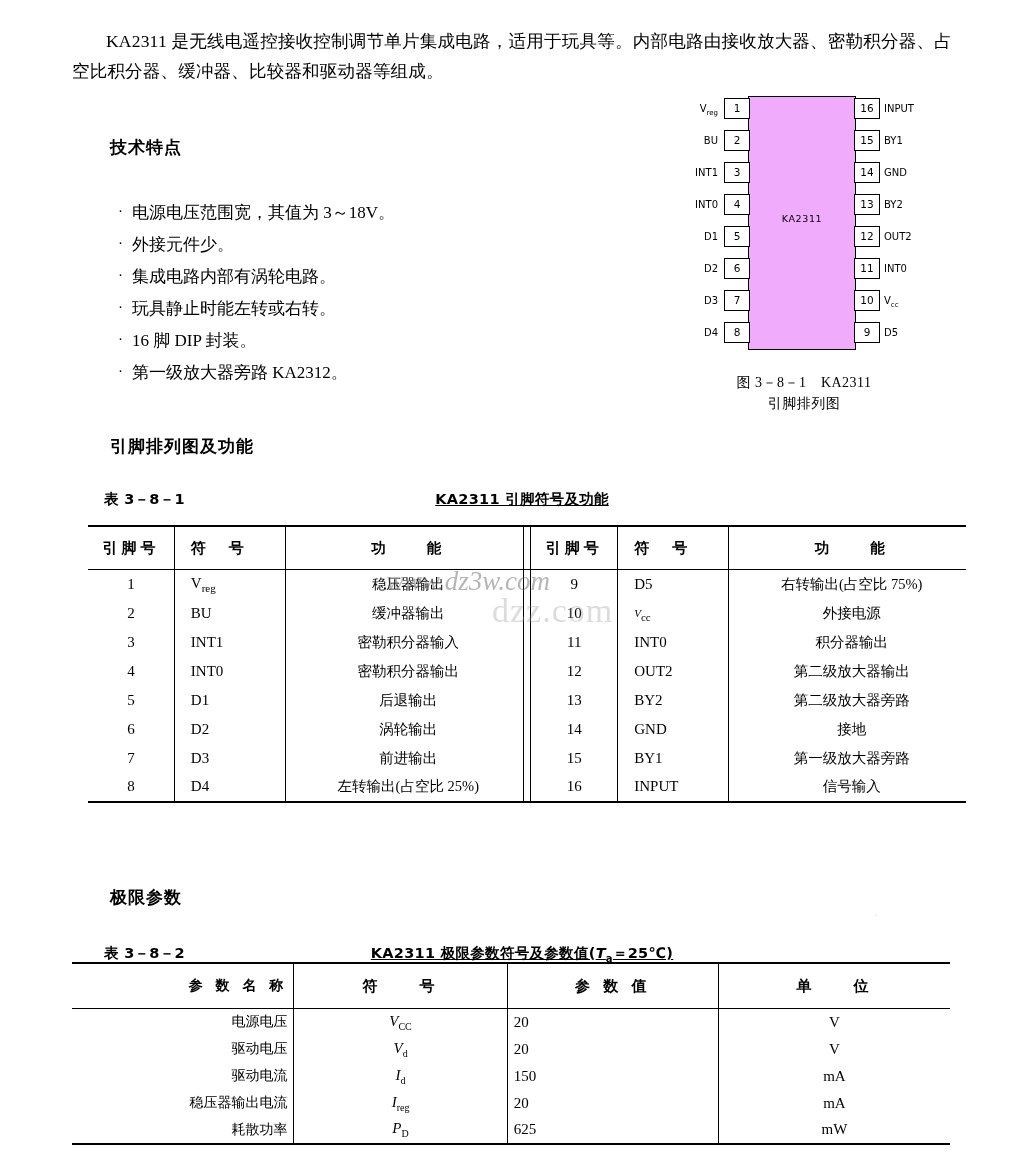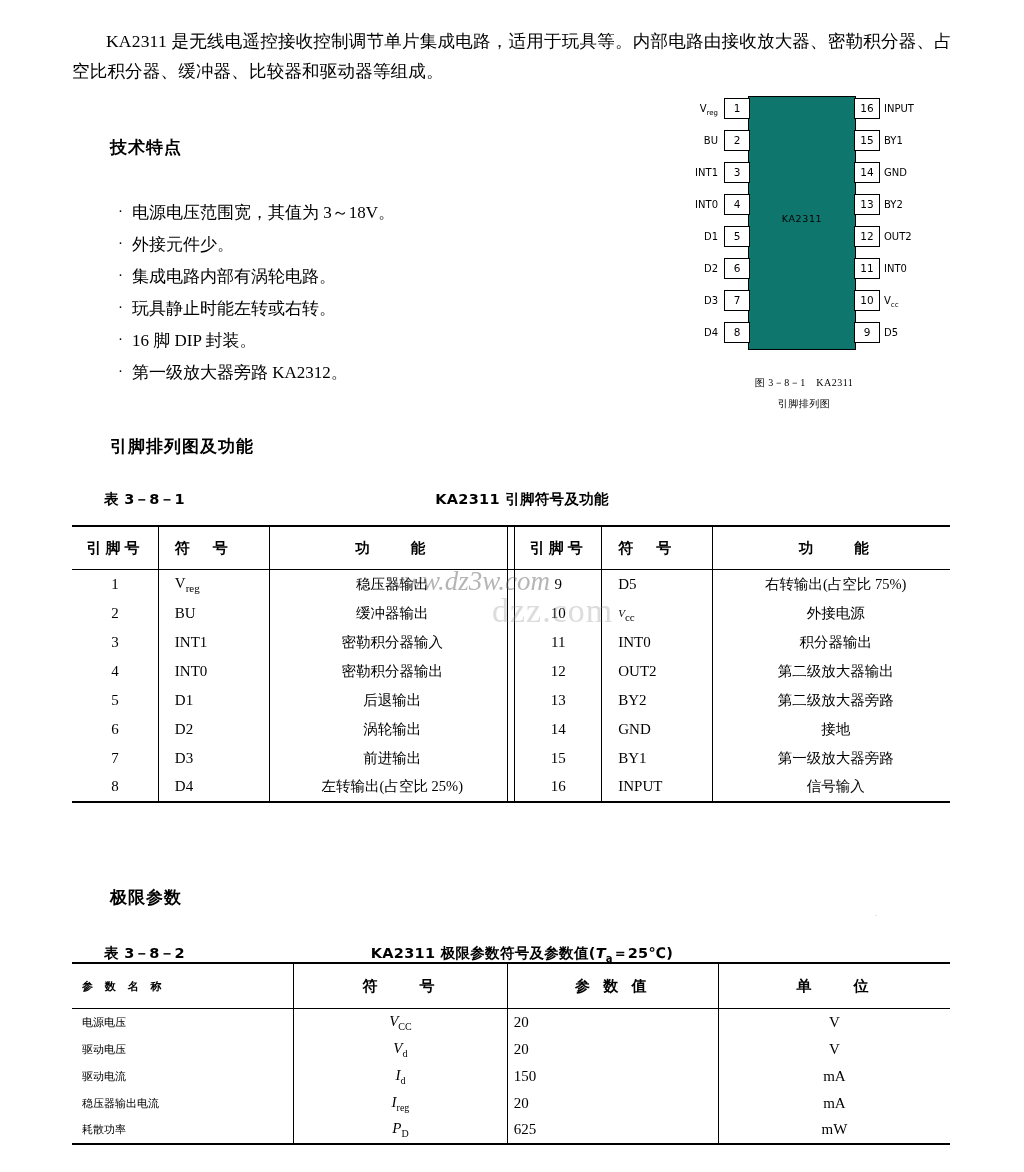--- a/index.html
+++ b/index.html
@@ -70,21 +70,21 @@
     height: 266px;
   }
   #dip-body {
     position: absolute;
     left: 60px;
     top: 4px;
     width: 108px;
     height: 254px;
     border: 1.6px solid #000;
     box-sizing: border-box;
-    background: #0f766e;
+    background: #f0abfc;
   }
   #dip-name {
     position: absolute;
     left: 0; right: 0;
     top: 116px;
     text-align: center;
     font-family: "DejaVu Sans", "Liberation Sans", sans-serif;
     font-size: 9.5px;
     letter-spacing: 0.6px;
   }
@@ -112,34 +112,35 @@
   .pin-label.left  { right: 202px; text-align: right; }
   .pin-label.right { left: 196px; text-align: left; }
   .pin-label sub { font-size: 7px; }
 
   #fig-caption {
     position: absolute;
     left: 688px;
     top: 372px;
     width: 232px;
     text-align: center;
-    font-size: 10px;
+    font-size: 14px;
     line-height: 21px;
     letter-spacing: 0.5px;
   }
 
   
   .tbl-caption {
     position: absolute;
     width: 880px;
     left: 72px;
     font-family: "DejaVu Sans", "Liberation Sans", sans-serif;
     font-weight: bold;
     font-size: 14.5px;
     letter-spacing: 0.3px;
+    text-decoration: underline;
   }
   .tbl-caption .tbl-no { position: absolute; left: 32px; }
   .tbl-caption .tbl-title { display: block; text-align: center; padding-left: 20px; }
   #cap-t1 { top: 490px; }
   #cap-t2 { top: 944px; }
   .tbl-caption sub { font-size: 10px; }
 
   
   table.doc {
     position: absolute;
@@ -150,21 +151,21 @@
   table.doc td, table.doc th {
     border-left: 1.1px solid #000;
     padding: 0 6px;
     font-weight: normal;
     vertical-align: middle;
   }
   table.doc tr > td:first-child,
   table.doc tr > th:first-child { border-left: none; }
 
   
-  #table1 { left: 72px; top: 525px; width: 878px; }
+  #table1 { left: 88px; top: 525px; width: 878px; }
   #table1 thead th {
     height: 42px;
     font-family: "DejaVu Sans", "Liberation Sans", sans-serif;
     font-weight: bold;
     font-size: 15px;
     text-align: center;
     letter-spacing: 4px;
   }
   #table1 thead tr { border-top: 2.4px solid #000; border-bottom: 1.3px solid #000; }
   #table1 tbody tr { height: 29px; }
@@ -181,21 +182,21 @@
     height: 44px;
     font-family: "DejaVu Sans", "Liberation Sans", sans-serif;
     font-weight: bold;
     font-size: 15px;
     text-align: center;
     letter-spacing: 4px;
   }
   #table2 thead tr { border-top: 2.4px solid #000; border-bottom: 1.3px solid #000; }
   #table2 tbody tr { height: 27px; }
   #table2 tbody tr:last-child { border-bottom: 2.4px solid #000; }
-  #table2 .p-name { width: 218px; text-align: left; padding-left: 10px; font-size: 11px; }
+  #table2 .p-name { width: 218px; text-align: right; padding-left: 10px; font-size: 14px; }
   #table2 .p-sym  { width: 210px; text-align: center; }
   #table2 .p-val  { width: 210px; }
   #table2 .p-unit { width: 230px; text-align: center; }
   #table2 .p-sym i { font-style: italic; }
   #table2 .p-sym sub { font-size: 10px; font-style: normal; }
 
   
   .wm {
     position: absolute;
     font-family: "Liberation Serif", "DejaVu Serif", serif;

